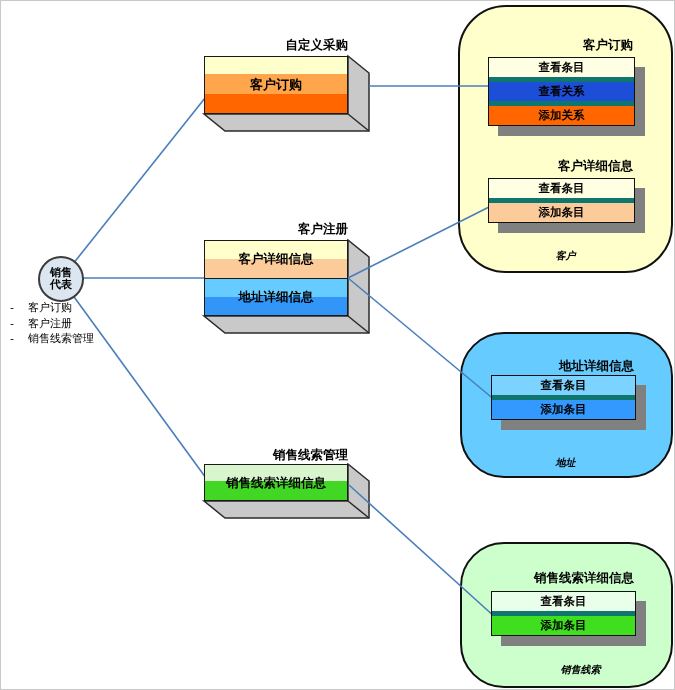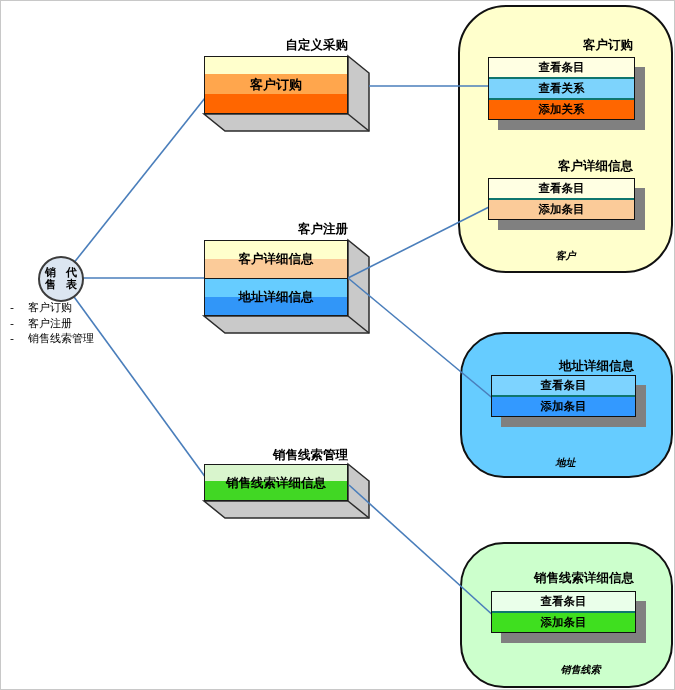--- a/index.html
+++ b/index.html
@@ -11,38 +11,38 @@
   svg.layer{position:absolute;left:0;top:0;z-index:2;}
   .container-rounded{position:absolute;z-index:1;border:2px solid #111;box-sizing:border-box;}
   .c1{left:457px;top:4px;width:215px;height:268px;border-radius:48px;background:#ffffcc;}
   .c2{left:459px;top:331px;width:213px;height:146px;border-radius:44px;background:#66ccff;}
   .c3{left:459px;top:541px;width:213px;height:146px;border-radius:44px;background:#ccffcc;}
 
   .node-title{position:absolute;z-index:3;text-align:right;font-weight:bold;font-size:12.5px;line-height:15px;}
   .corner-label{position:absolute;z-index:3;text-align:center;font-weight:bold;font-style:italic;font-size:10px;}
 
   .stack{position:absolute;z-index:3;border:1px solid #111;box-shadow:10px 10px 0 #808080;background:#fff;}
-  .stack .row{height:19px;line-height:19px;text-align:center;font-weight:bold;font-size:11.5px;border-bottom:2px solid #0f766e;}
+  .stack .row{height:19px;line-height:19px;text-align:center;font-weight:bold;font-size:11.5px;border-bottom:5px solid #0f766e;}
   .stack .row:last-child{border-bottom:none;}
 
   .box3d-face{position:absolute;z-index:3;border:1.5px solid #1a1a1a;box-sizing:border-box;}
   .b1{left:203px;top:55px;width:144px;height:58px;
       background:linear-gradient(to bottom,#ffffcc 0 31%,#ffa64d 31% 66%,#ff6600 66% 100%);}
   .b2{left:203px;top:239px;width:144px;height:76px;padding:0;background:none;}
   .b2 .half{position:relative;height:36.5px;}
   .b2 .half1{background:linear-gradient(to bottom,#ffffcc 0 50%,#fbcb99 50% 100%);}
   .b2 .half2{background:linear-gradient(to bottom,#66ccff 0 50%,#3196f8 50% 100%);border-top:1.5px solid #1a1a1a;}
   .b3{left:203px;top:463px;width:144px;height:37px;
       background:linear-gradient(to bottom,#d9f5cd 0 45%,#41d724 45% 100%);}
   .face-label{position:absolute;left:0;right:0;top:50%;transform:translateY(-50%);
       text-align:center;font-weight:bold;font-size:13px;}
 
   .actor-circle{position:absolute;z-index:3;left:37px;top:255px;width:46px;height:46px;border-radius:50%;
       background:#dce6f1;border:2px solid #3c3c3c;box-sizing:border-box;
-      display:flex;flex-direction:row;align-items:center;justify-content:center;
+      display:flex;flex-direction:column;align-items:center;justify-content:center;
       font-weight:bold;font-size:11px;line-height:12.5px;text-align:center;}
   .task-list{position:absolute;z-index:3;left:9px;top:299px;font-size:11px;line-height:15.5px;}
   .task-item{display:flex;}
   .task-item .bullet{width:18px;}
 </style>
 </head>
 <body>
 
 <div class="stage">
 
@@ -105,21 +105,21 @@
   </div>
 
   <div class="node-title" style="left:203px;top:446px;width:144px;">销售线索管理</div>
   <div class="box3d-face b3">
     <div class="face-label" style="font-size:12.5px;">销售线索详细信息</div>
   </div>
 
   <div class="node-title" style="left:487px;top:36px;width:145px;">客户订购</div>
   <div class="stack" style="left:487px;top:56px;width:145px;">
     <div class="row" style="background:#ffffe3;">查看条目</div>
-    <div class="row" style="background:#7dd3fc;">查看关系</div>
+    <div class="row" style="background:#1d4ed8;">查看关系</div>
     <div class="row" style="background:#ff6600;">添加关系</div>
   </div>
 
   <div class="node-title" style="left:487px;top:157px;width:145px;">客户详细信息</div>
   <div class="stack" style="left:487px;top:177px;width:145px;">
     <div class="row" style="background:#ffffe3;">查看条目</div>
     <div class="row" style="background:#fbcb99;">添加条目</div>
   </div>
   <div class="corner-label" style="left:457px;top:248px;width:215px;">客户</div>
 

